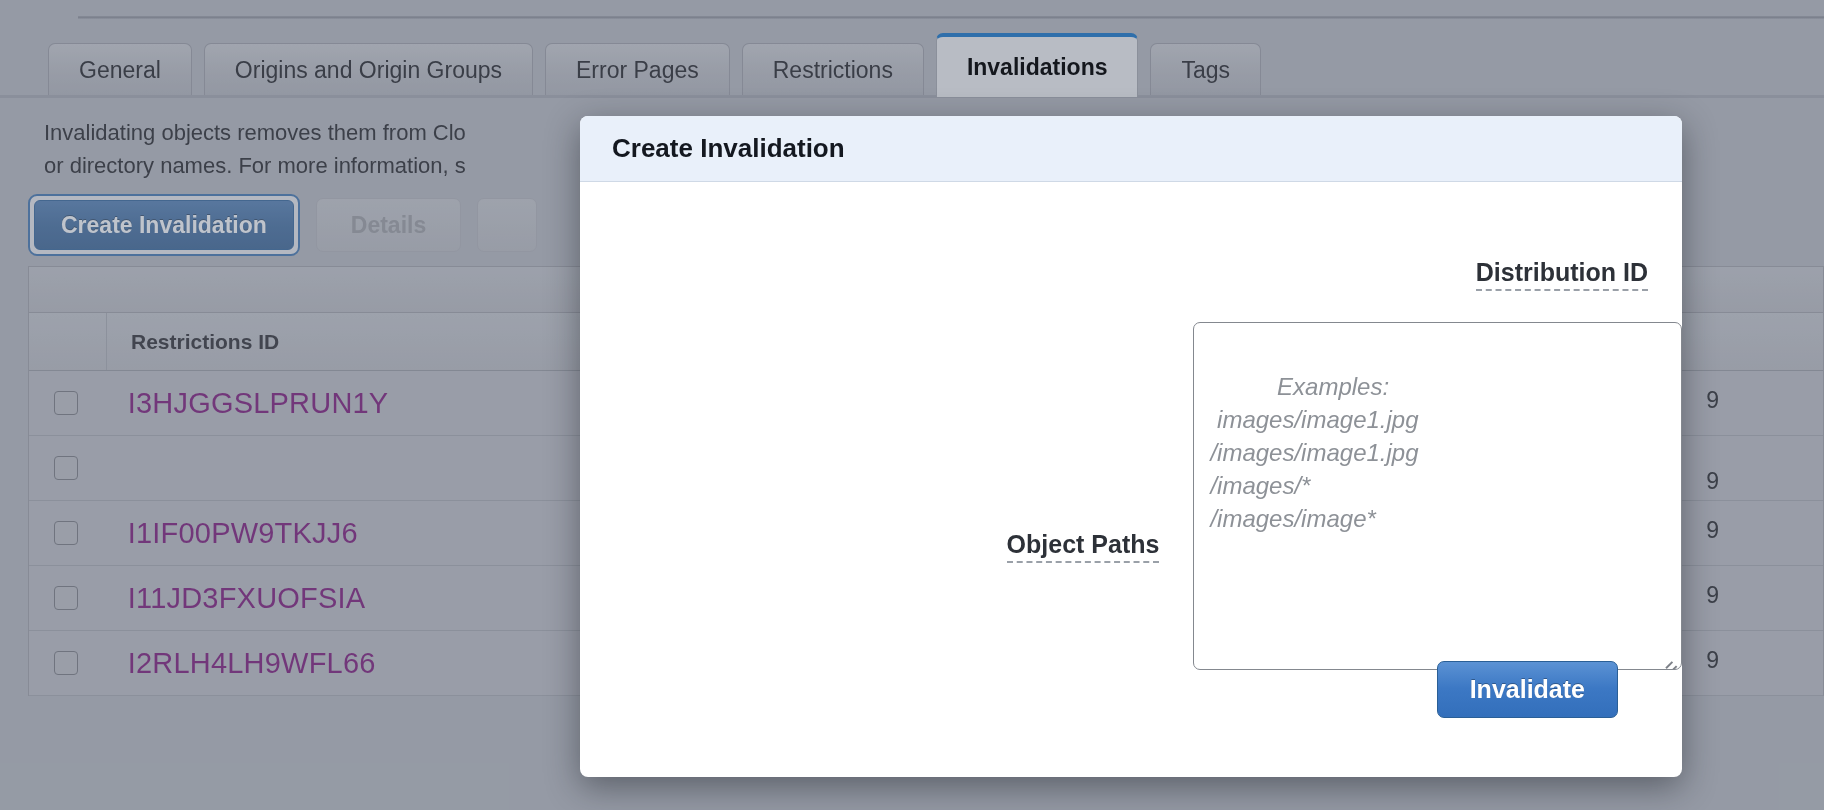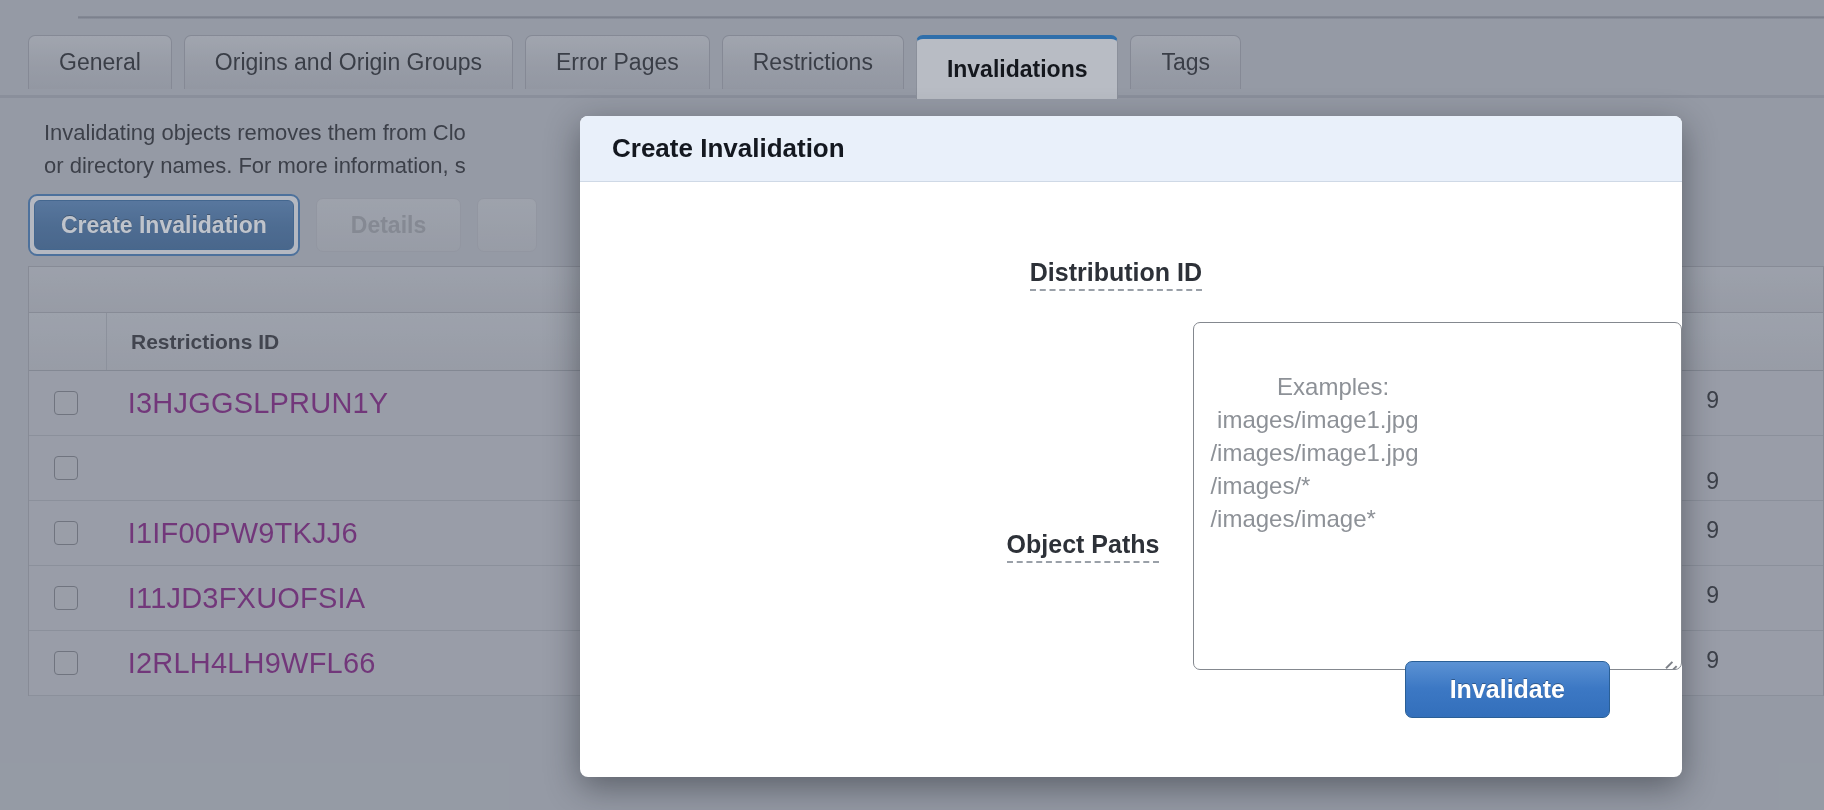--- a/index.html
+++ b/index.html
@@ -25,22 +25,22 @@
     background: linear-gradient(to bottom, #8d939f 0%, #7e8490 50%, #9aa0aa 100%);
   }
 
   
   .tabbar {
     position: absolute;
     left: 0; top: 35px;
     width: 1824px;
     height: 62px;
     display: flex;
-    align-items: flex-start;
-    padding-left: 28px;
+    align-items: flex-end;
+    padding-left: 48px;
   }
   .tab {
     position: relative;
     height: 54px;
     display: flex;
     align-items: center;
     justify-content: center;
     padding: 0 30px;
     margin-right: 12px;
     border: 1px solid #8b909b;
@@ -241,21 +241,21 @@
     color: #5b6069;
     line-height: 1;
   }
 
   .modal-body { position: relative; height: 595px; }
 
   .field-row {
     position: absolute;
     display: flex;
   }
-  .row-dist { left: 0; top: 76px; width: 1102px; }
+  .row-dist { left: 0; top: 76px; width: 1102px; justify-content: flex-end; }
   .row-paths { left: 0; top: 140px; width: 1102px; }
 
   .field-label {
     width: 656px;
     text-align: right;
     padding-right: 34px;
     font-size: 25px;
     font-weight: bold;
     color: #2d3138;
   }
@@ -271,20 +271,21 @@
     height: 348px;
     border: 1px solid #84888f;
     border-radius: 7px;
     background: #fff;
     padding: 14px 16px;
     font-size: 24px;
     line-height: 33px;
     color: #8d9197;
     white-space: pre;
     overflow: hidden;
+    font-style: italic;
   }
   .resize-handle {
     position: absolute;
     right: 4px; bottom: 3px;
     width: 16px; height: 16px;
   }
   .resize-handle i {
     position: absolute;
     right: 0; bottom: 0;
     display: block;
@@ -294,23 +295,23 @@
   }
   .rh1 { width: 15px; transform: rotate(-45deg) translateY(-0px); }
   .rh2 { width: 9px; transform: rotate(-45deg) translate(0, -6px); }
 
   .modal-footer {
     position: absolute;
     left: 0; bottom: 0; width: 1102px; height: 124px;
   }
   .invalidate-btn {
     position: absolute;
-    right: 72px; top: 8px;
+    right: 64px; top: 8px;
     height: 57px;
-    padding: 0 44px;
+    padding: 0 32px;
     display: flex; align-items: center; justify-content: center;
     border: 1px solid #2a5f96;
     border-radius: 7px;
     background: linear-gradient(to bottom, #5b92d4 0%, #3c78c4 48%, #336fbb 100%);
     color: #ffffff;
     font-size: 25px;
     font-weight: bold;
     text-shadow: 0 -1px 0 rgba(0,0,0,.3);
   }
 </style>

